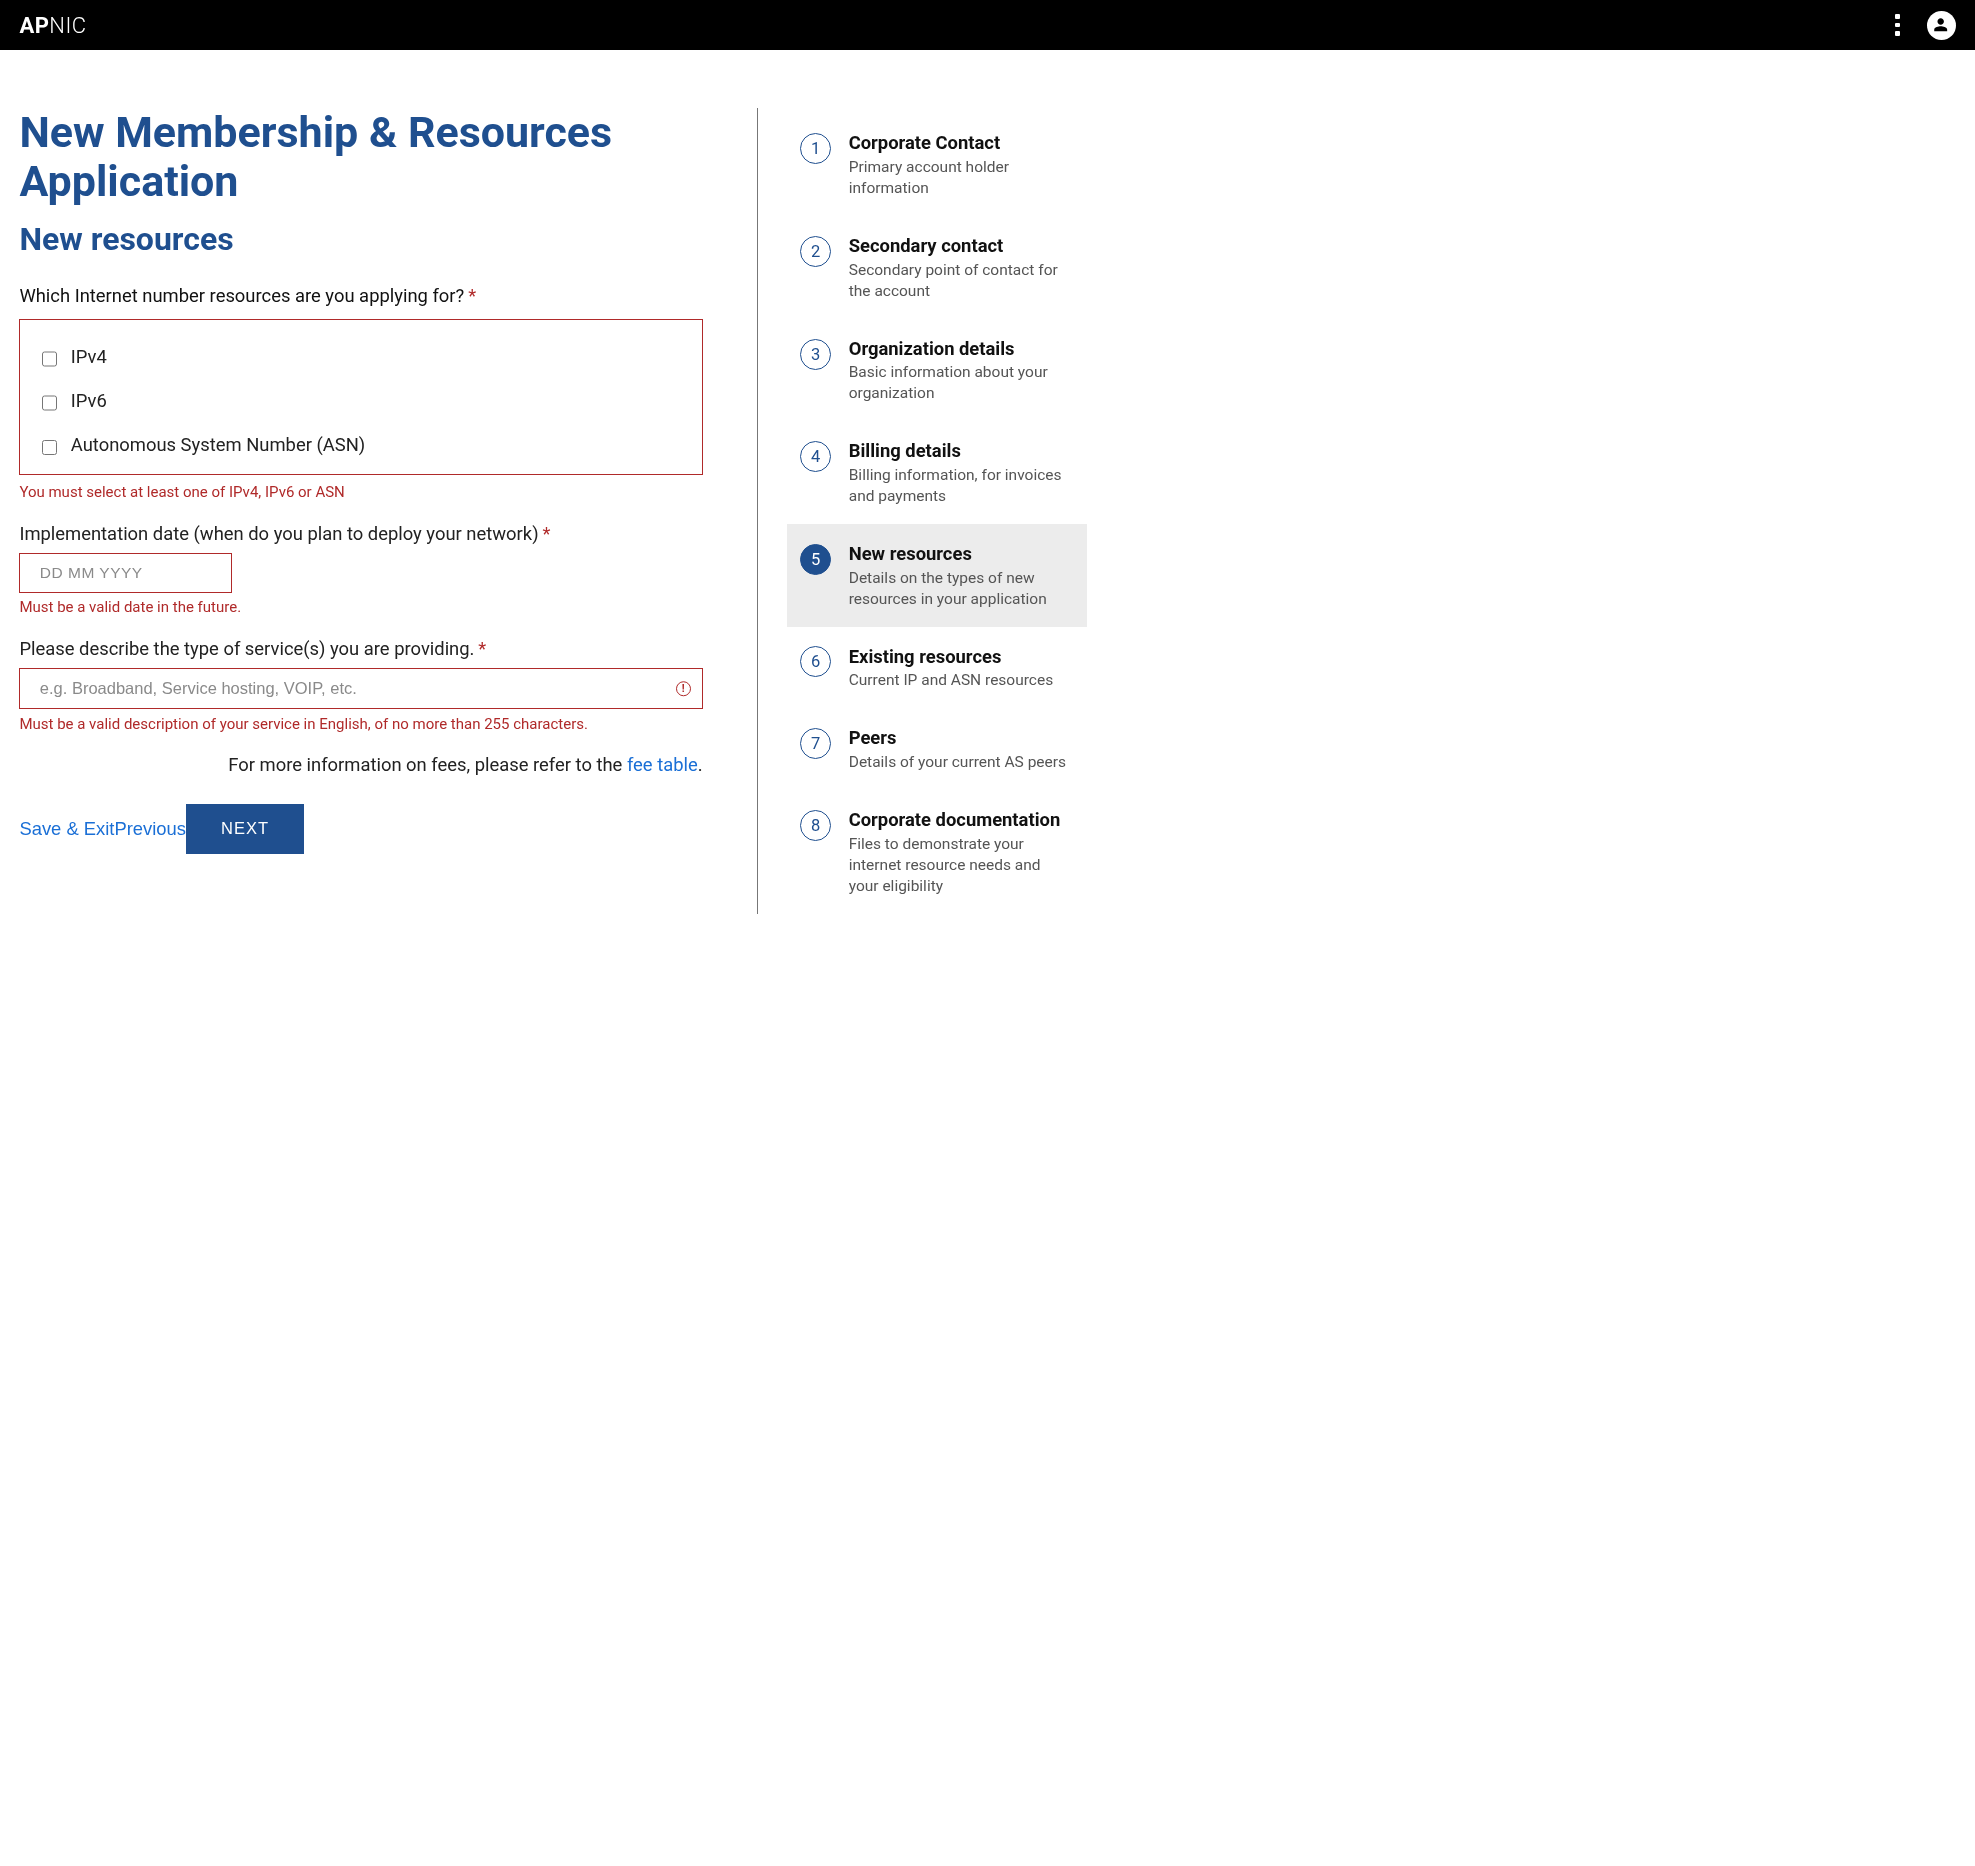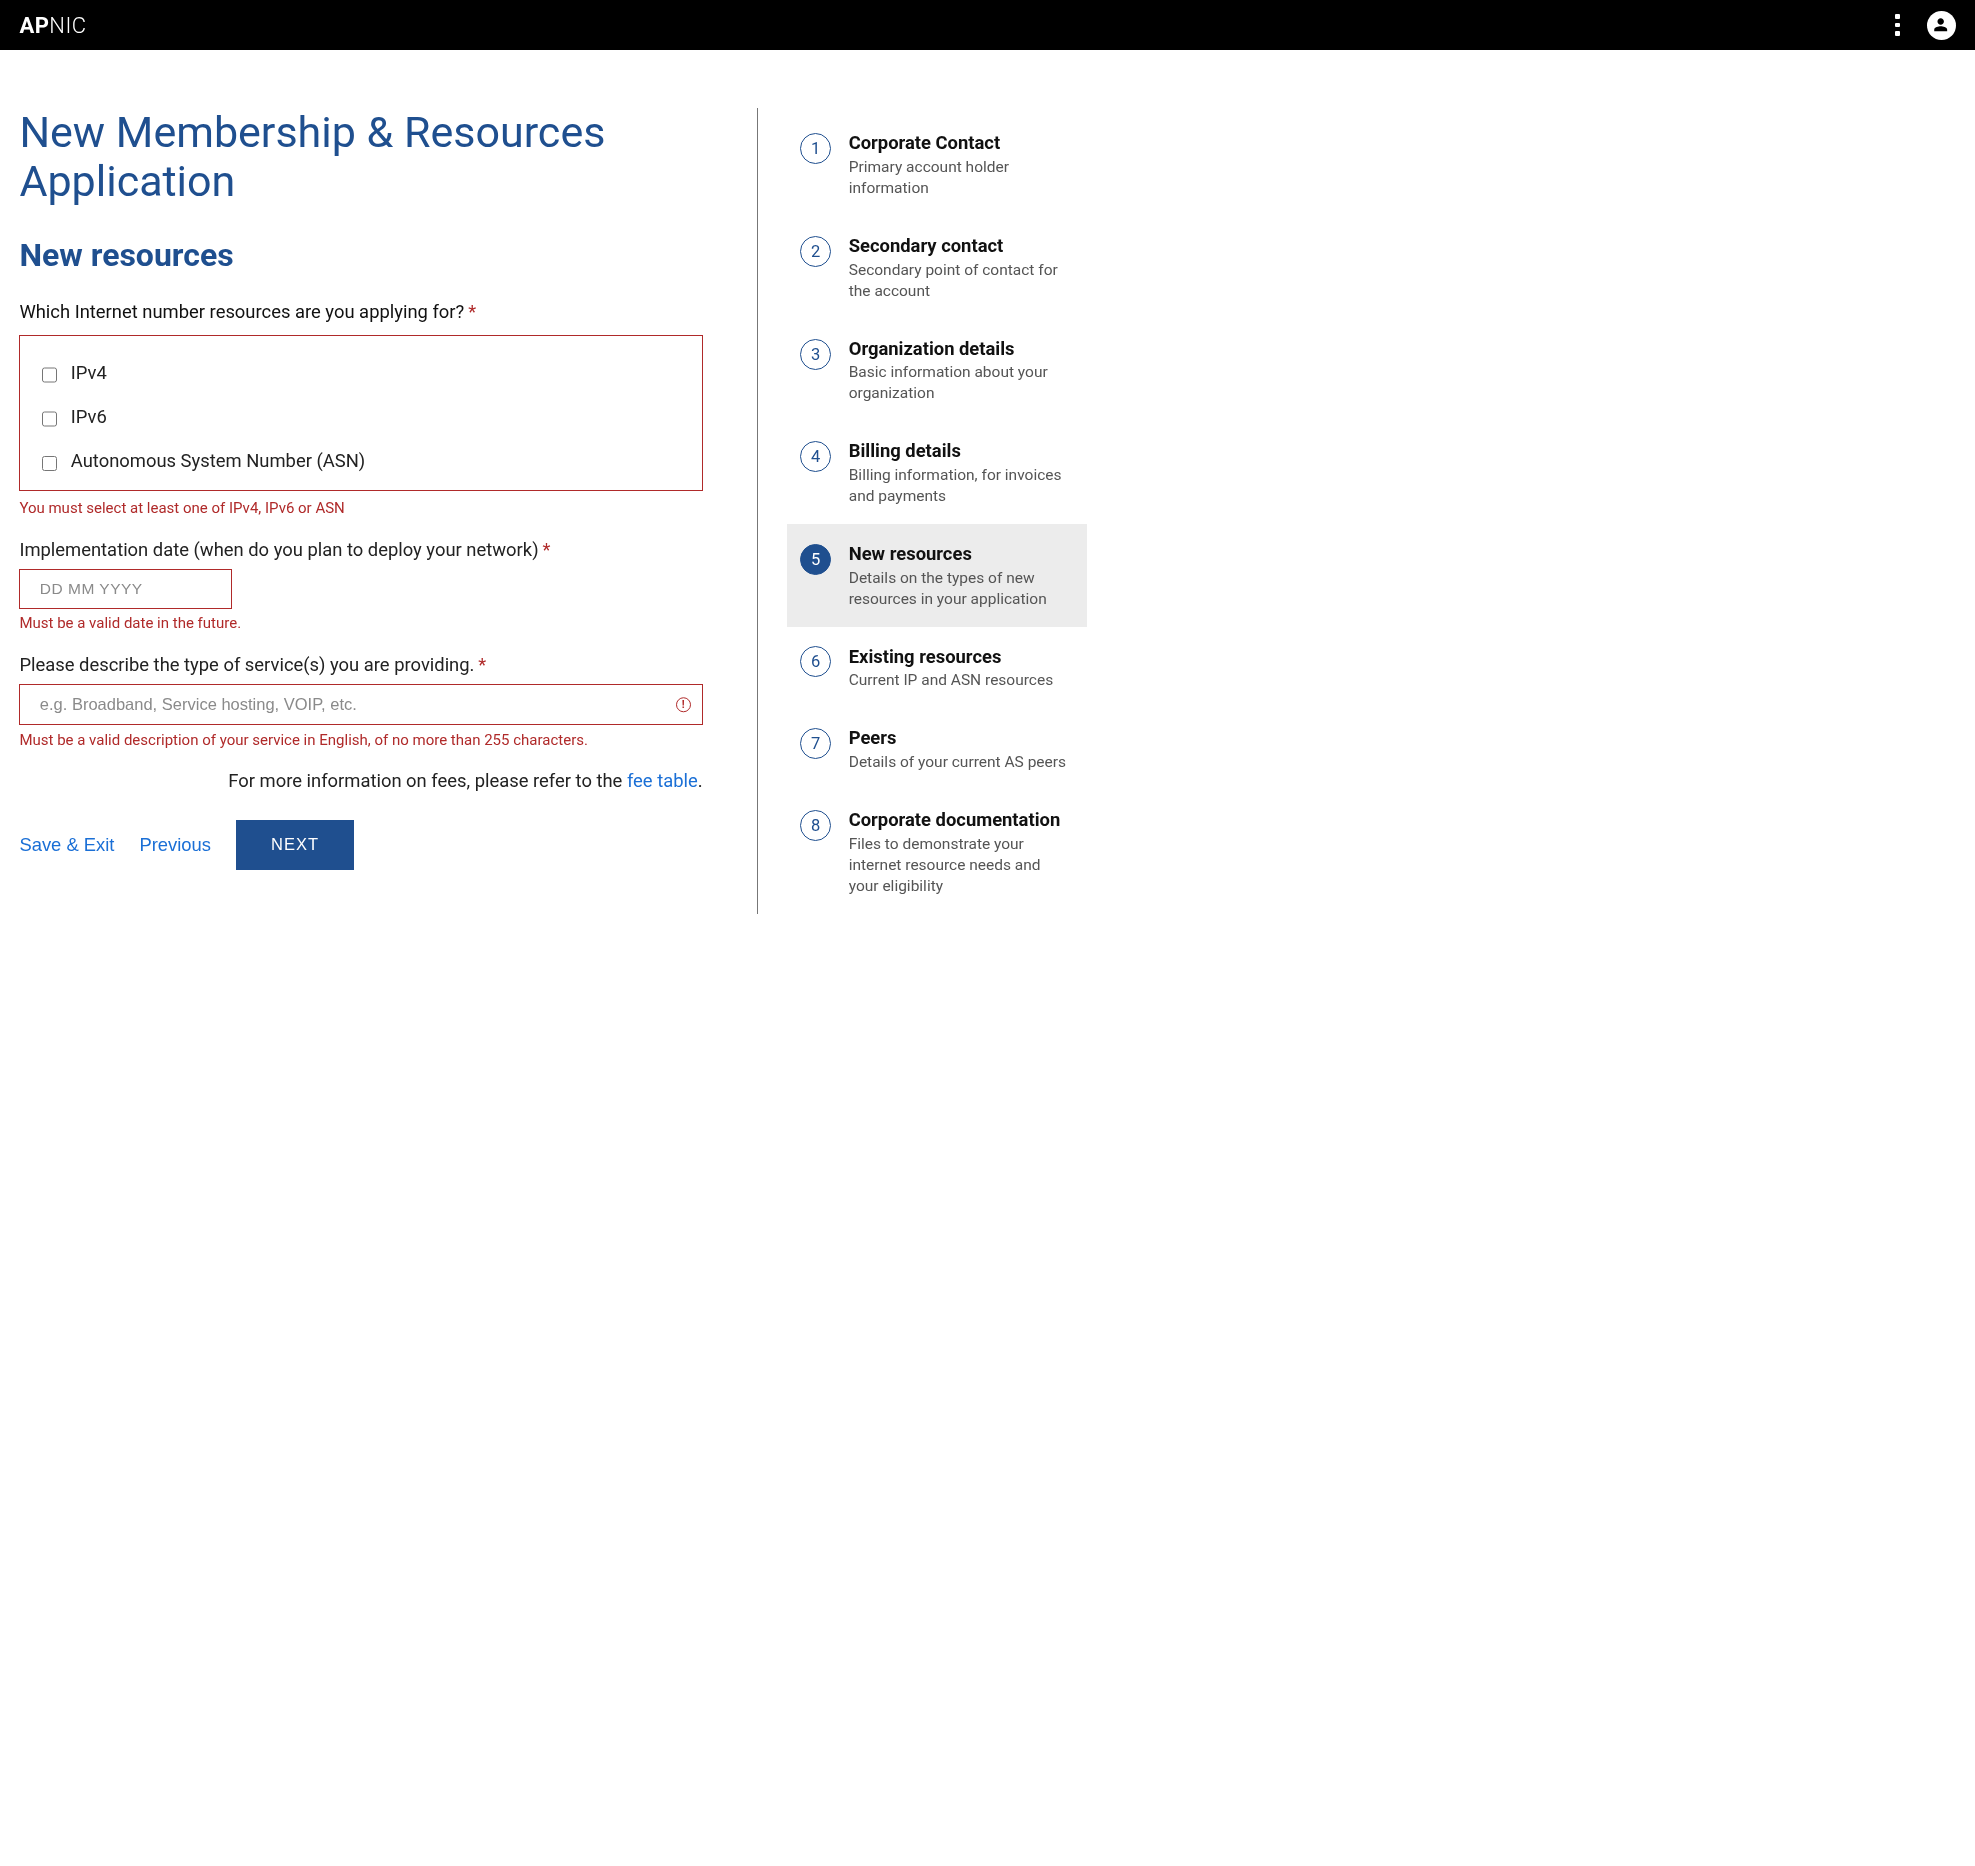--- a/index.html
+++ b/index.html
@@ -49,24 +49,24 @@
     padding: 58px 19.4px 39px 19.4px;
     gap: 0;
     max-width: 1106px;
   }
   .main {
     flex: 1;
     padding-right: 54px;
   }
   h1.page-title {
     font-size: 43px;
-    font-weight: 400;
+    font-weight: 700;
     color: #1f4f8f;
     line-height: 1.15;
-    margin-bottom: 29px;
+    margin-bottom: 13px;
   }
   h2.section-title {
     font-size: 32px;
     font-weight: 700;
     color: #1f4f8f;
     margin-bottom: 27px;
   }
   .field-label {
     font-size: 18.4px;
     font-weight: 400;
@@ -127,21 +127,21 @@
     color:#b02a2a; font-size:10.7px; font-weight:700;
   }
   .info-line {
     font-size: 18.4px;
     color:#222;
     margin: 19.4px 0 29px 0;
     text-align: right;
   }
   .info-line a { color:#1a6fd6; text-decoration:none; cursor:pointer; }
   .buttons {
-    display:flex; align-items:center; gap:25px;
+    display:flex; align-items:center; 
   }
   .link-btn {
     background:none; border:none; color:#1a6fd6;
     font-size:18.4px; cursor:pointer; padding:0;
   }
   .primary-btn {
     background:#1f4f8f; color:#fff; border:none;
     font-size:16.5px; letter-spacing:1px;
     padding: 15.5px 35px; cursor:pointer;
   }

